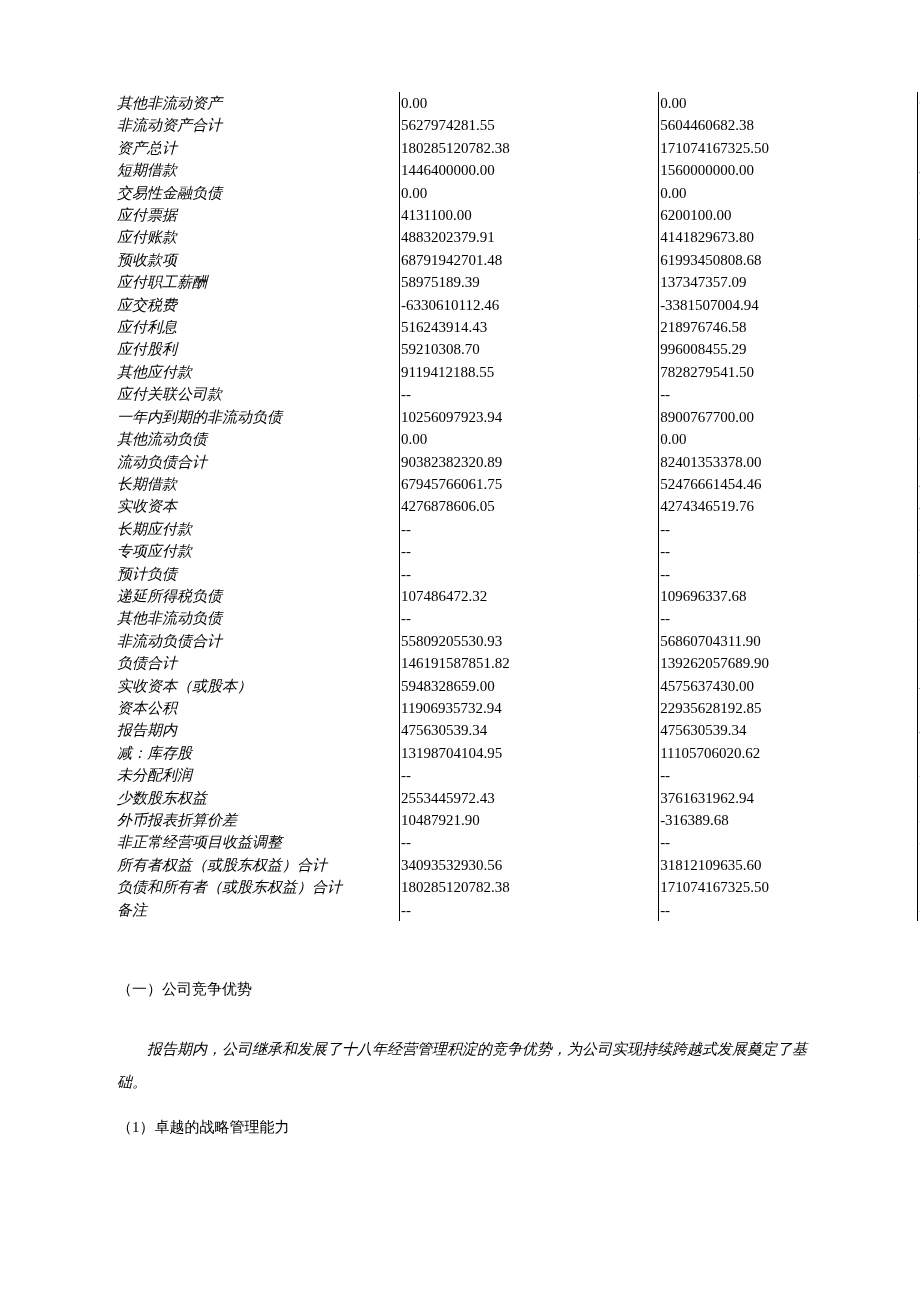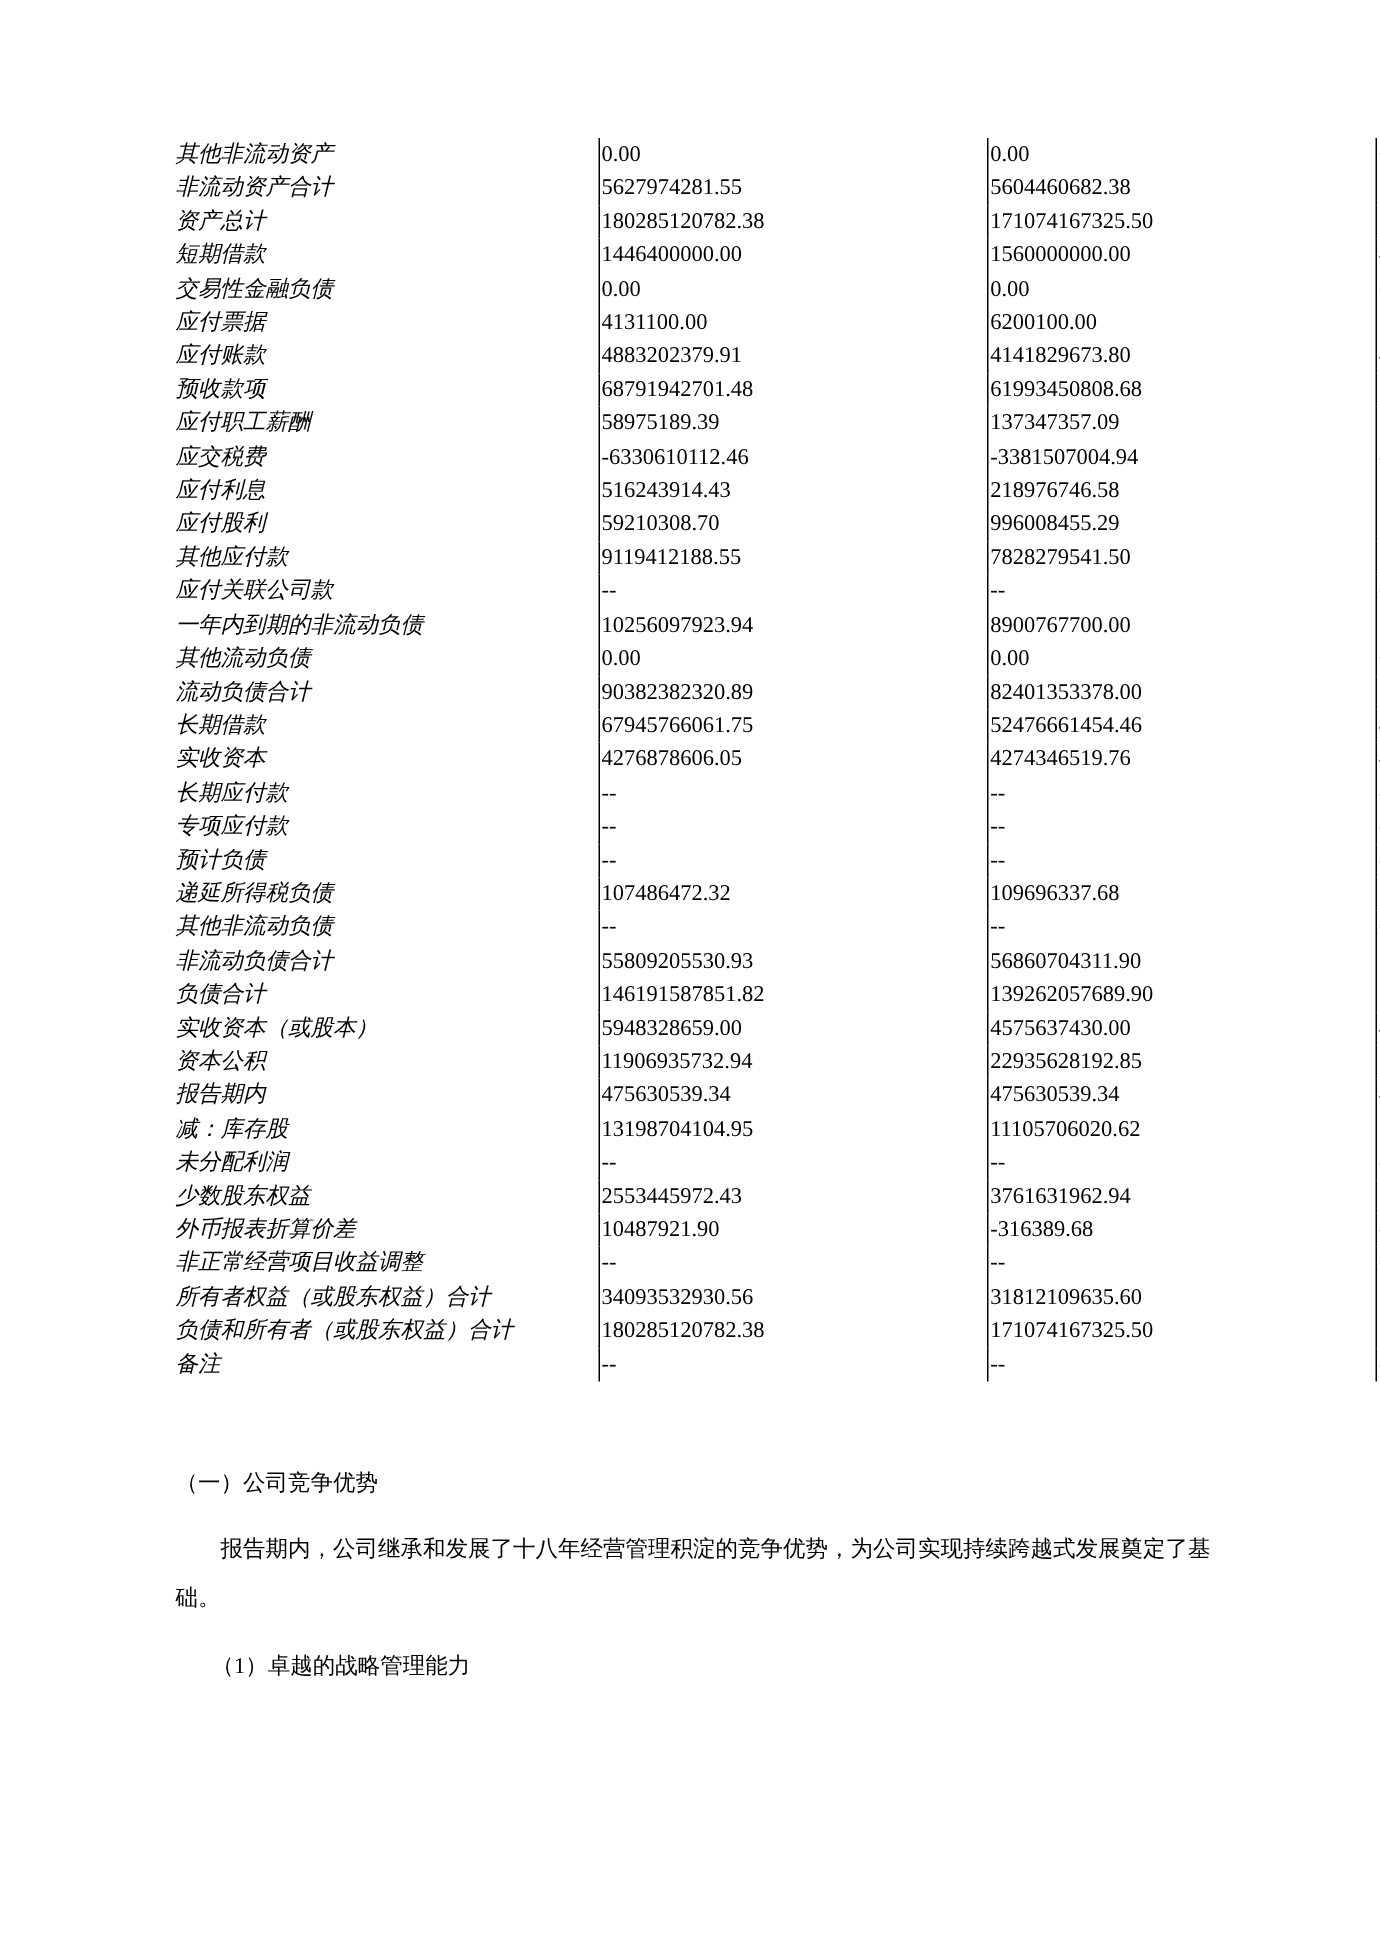--- a/index.html
+++ b/index.html
@@ -49,30 +49,30 @@
     width:var(--col-val);
     padding-left:1px;
   }
   .sections{
     padding-top:56px;
     font-size:15px;
     line-height:1.6;
     width:694px;
   }
   .sections .h2{
-    margin-bottom:16px;
+    margin-bottom:32px;
   }
   .sections .para{
     text-indent:2em;
     line-height:2.2;
     margin-bottom:16px;
+    font-style:italic;
   }
   .sections .h3{
     margin-top:10px;
-    margin-left:24px;
   }
 </style>
 </head>
 <body>
 
 <div class="page">
 
   <table class="bal">
     <tbody id="bal-body">
         <tr>

